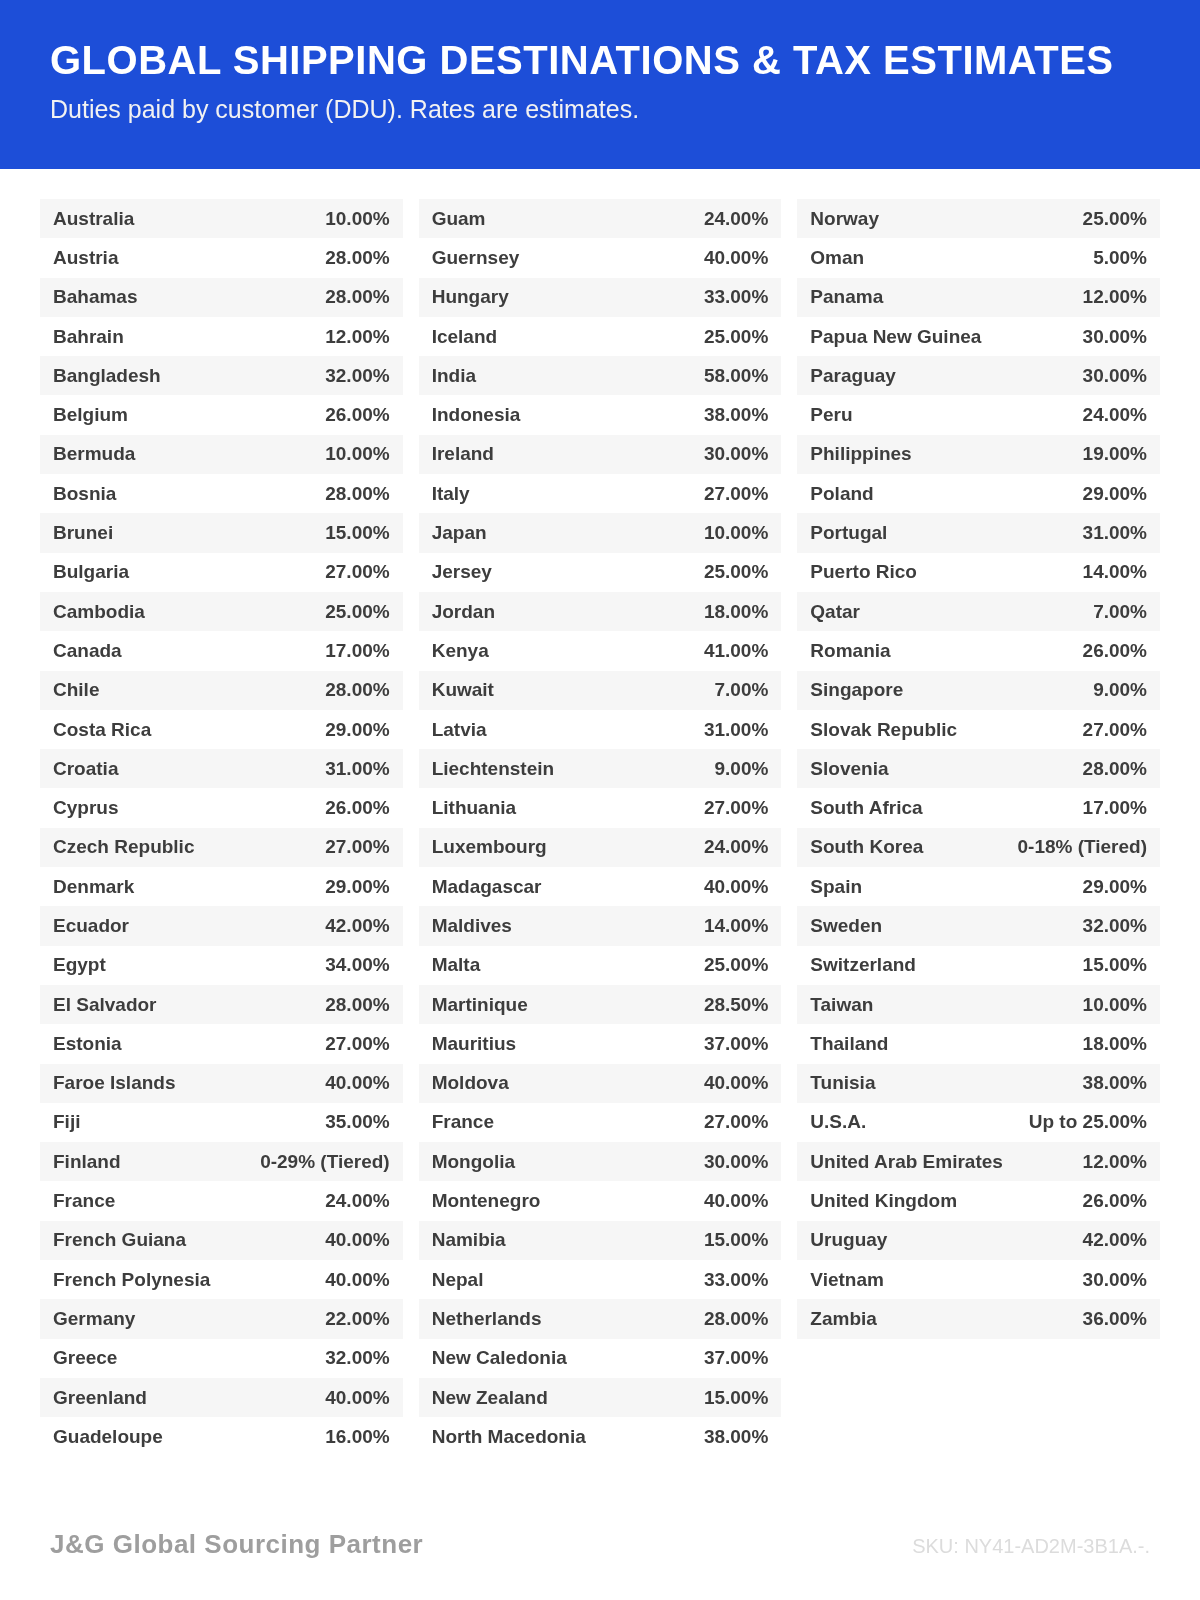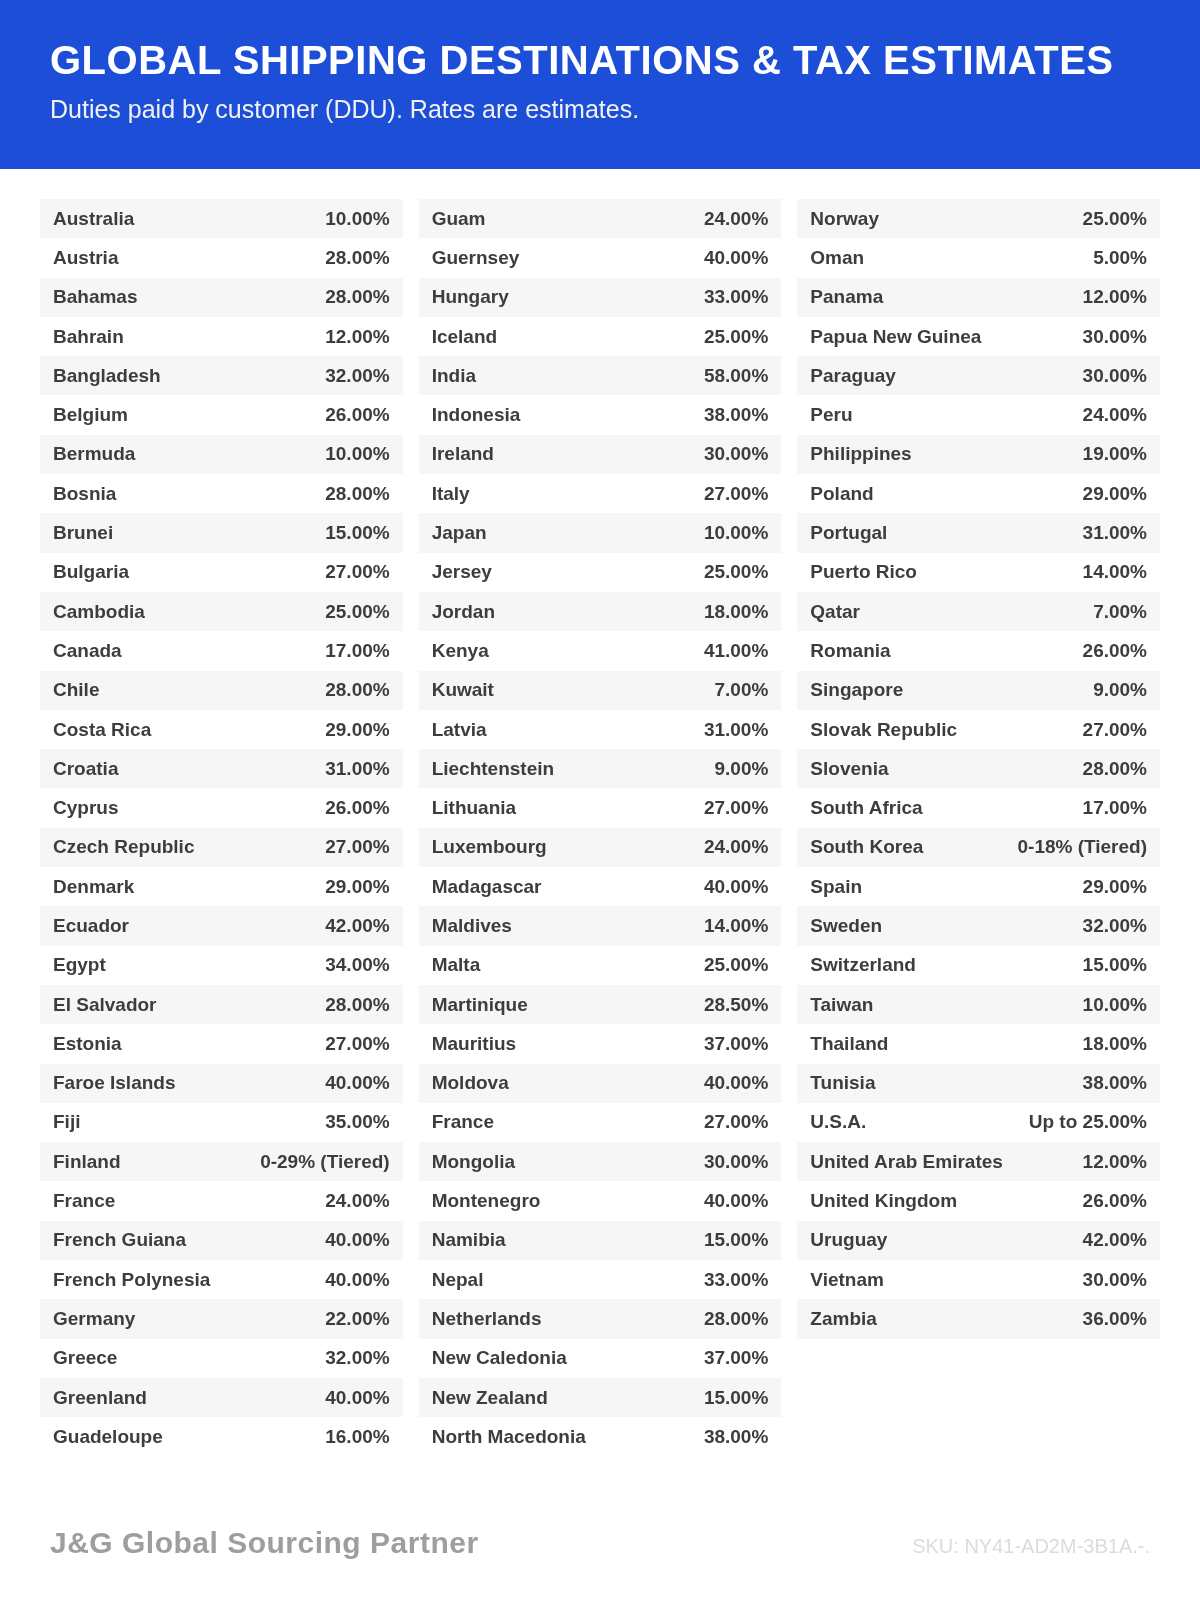--- a/index.html
+++ b/index.html
@@ -69,21 +69,21 @@
     position: absolute;
     left: 0;
     right: 0;
     bottom: 40px;
     display: flex;
     justify-content: space-between;
     align-items: baseline;
     padding: 0 50px;
   }
   .brand {
-    font-size: 30px;
+    font-size: 26px;
     font-weight: 800;
     color: #9e9e9e;
     letter-spacing: 0.5px;
   }
   .sku {
     font-size: 20px;
     font-weight: 400;
     color: #dcdcdc;
   }
 </style>

